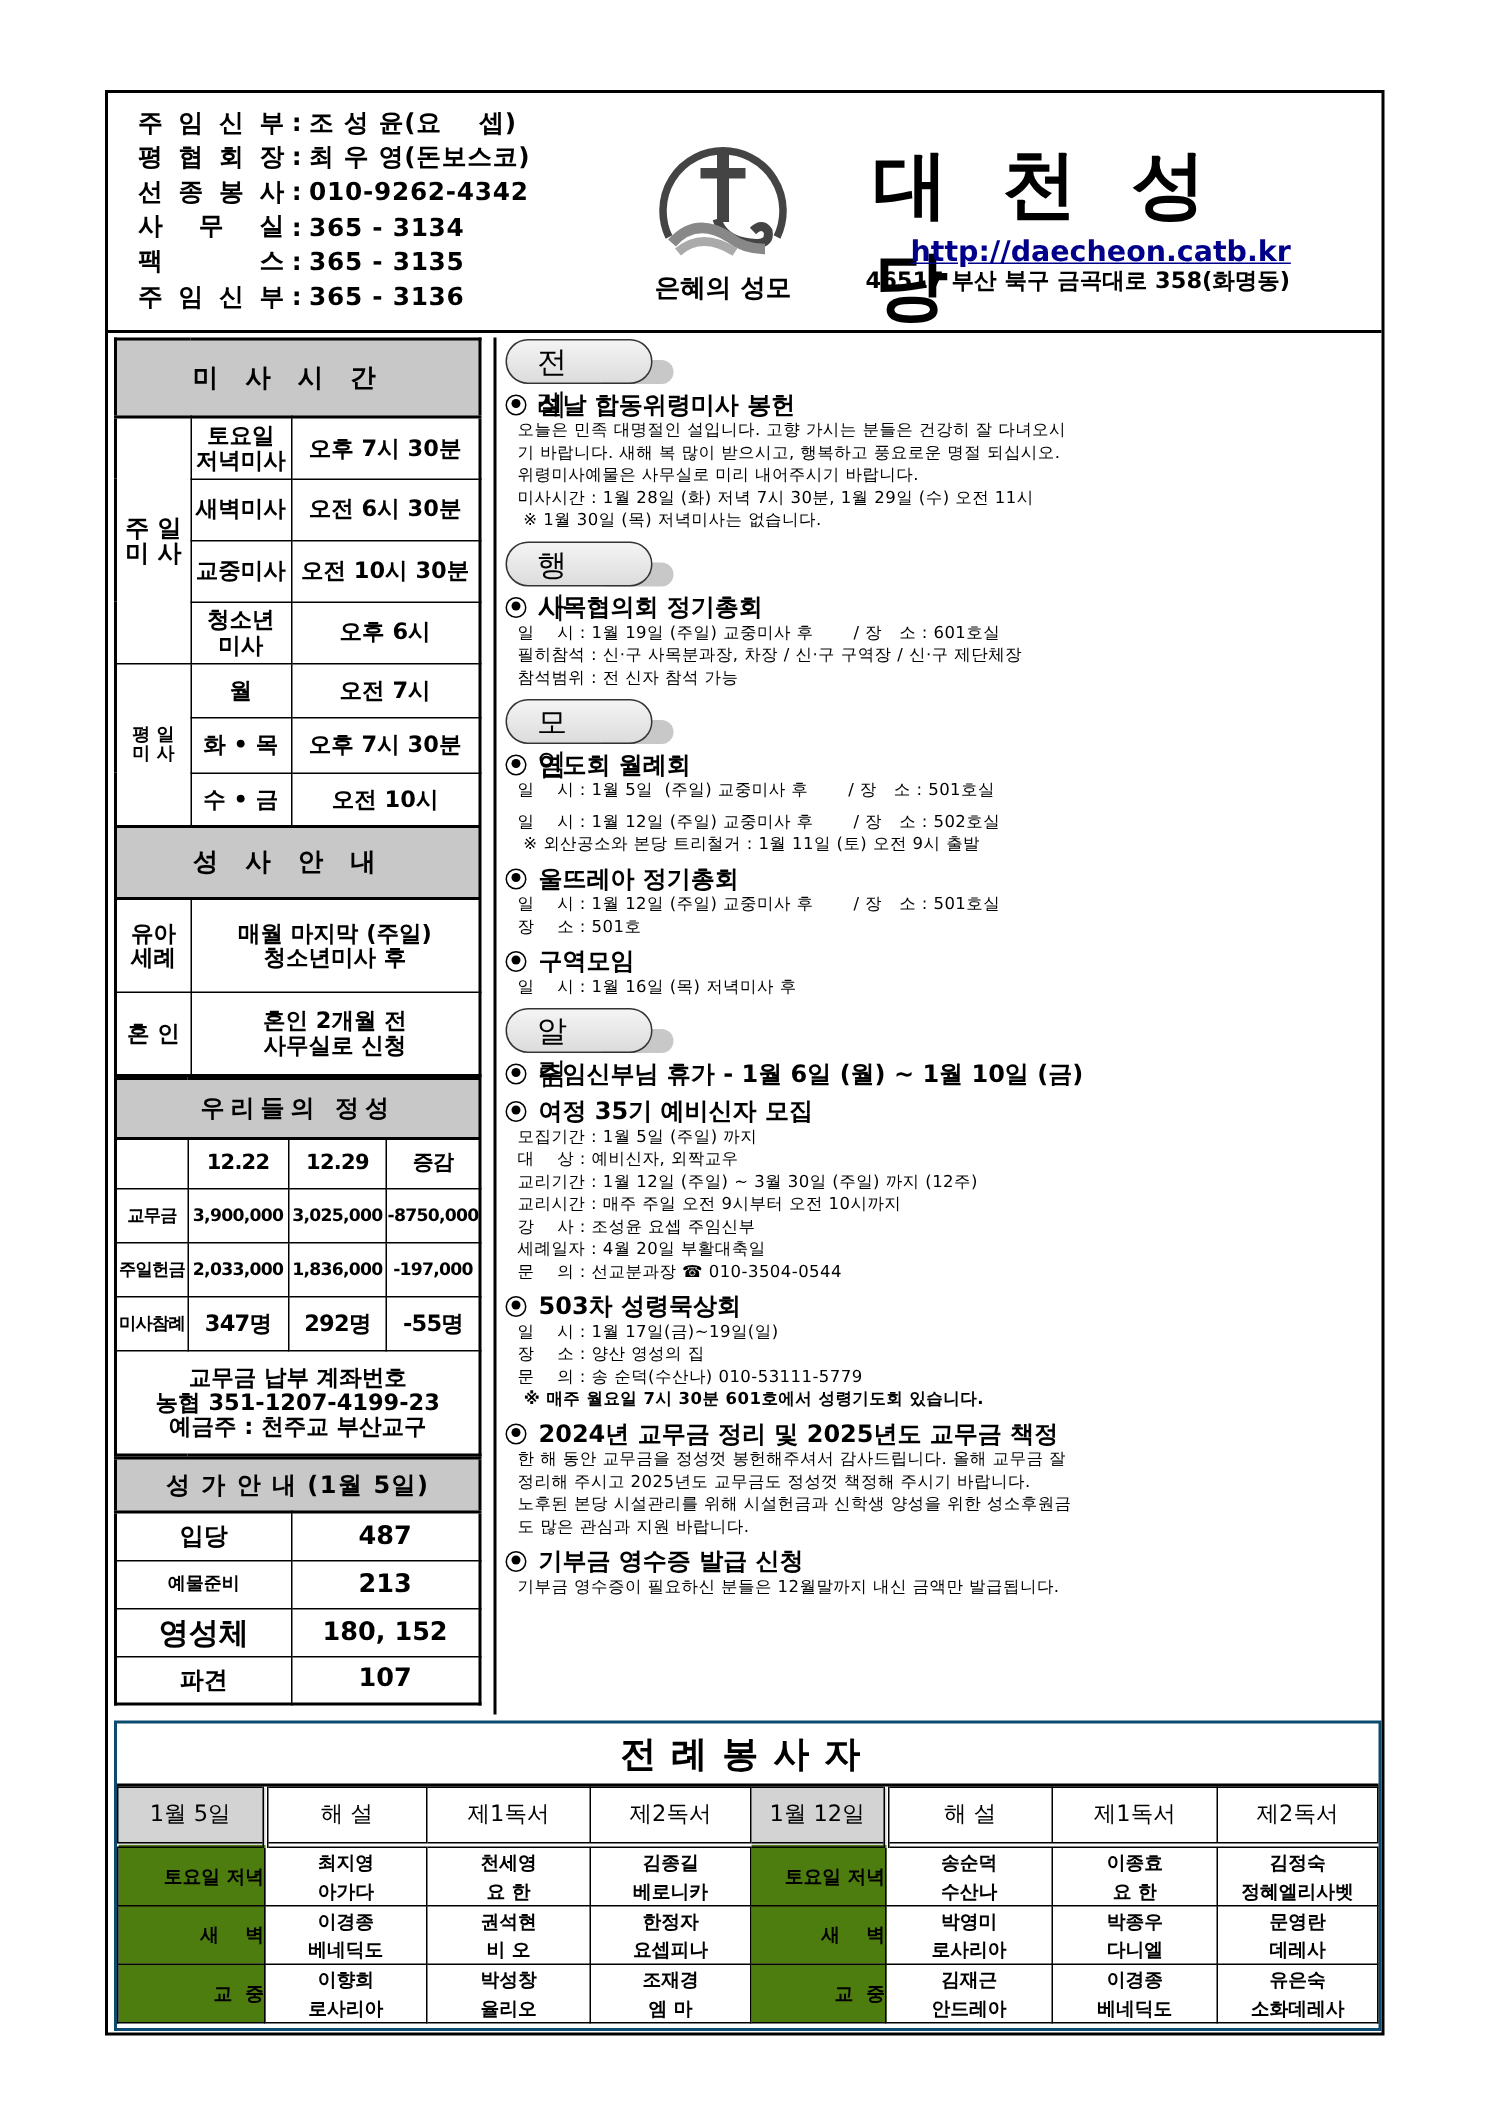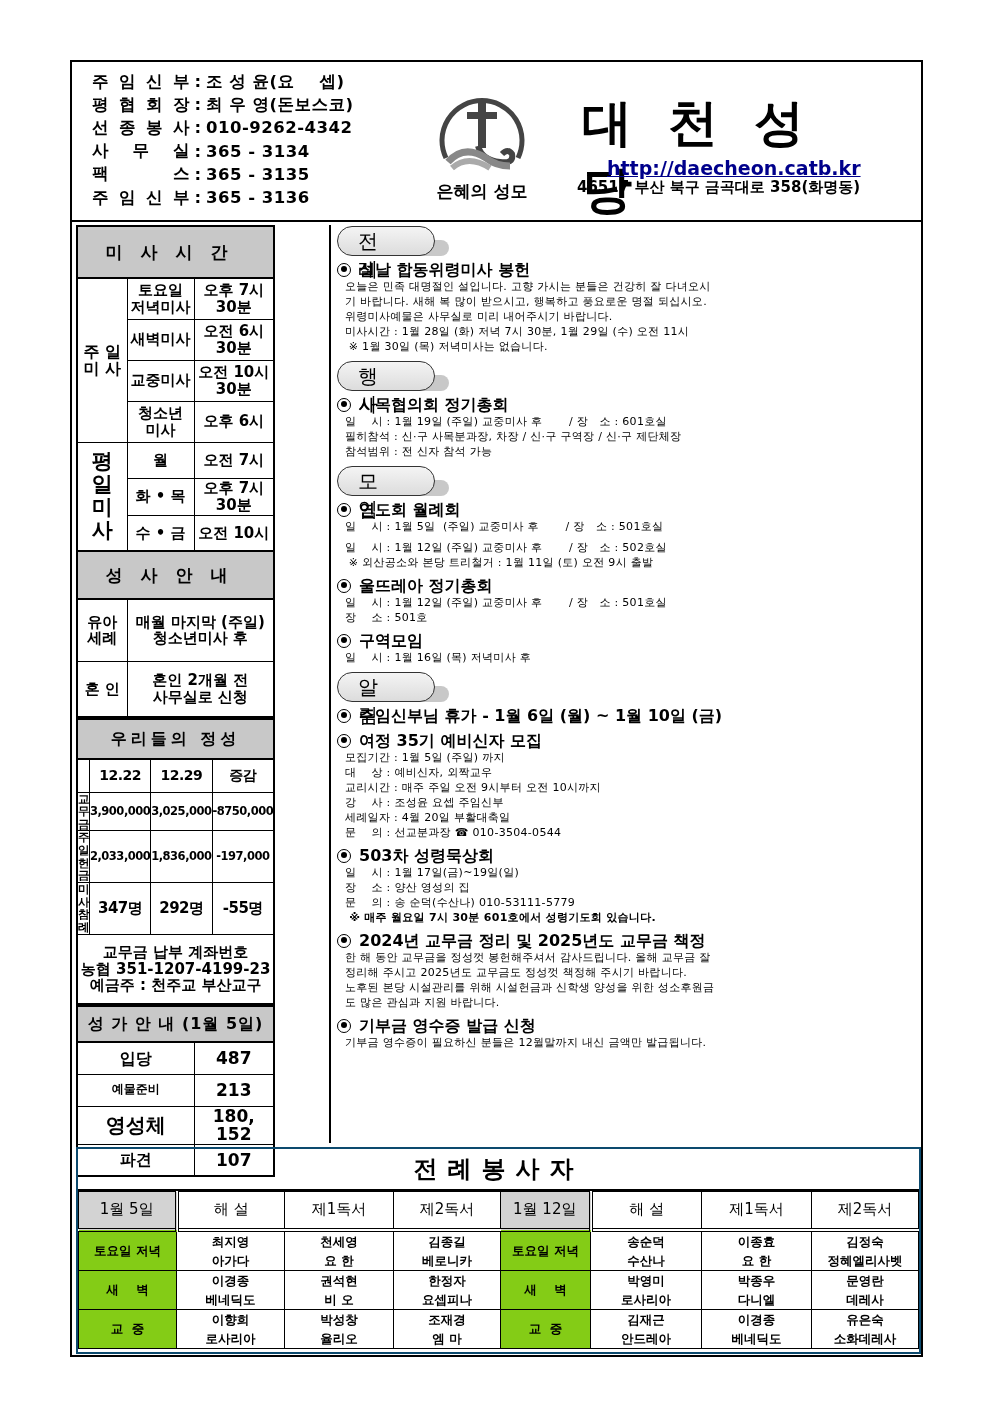--- a/index.html
+++ b/index.html
@@ -16,21 +16,21 @@
   .logo { position: absolute; left: 350px; top: 26px; width: 120px; height: 120px; text-align: center; }
   .logo svg { display: block; margin: 0 auto; }
   .logo-text { font-size: 17px; font-weight: bold; margin-top: 2px; }
   .title { position: absolute; left: 510px; top: 28px; width: 330px; font-size: 50px; font-weight: bold; letter-spacing: 36px; font-family: "DejaVu Sans", sans-serif; }
   .url { position: absolute; left: 535px; top: 95px; font-size: 19px; color: #00008b; text-decoration: underline; font-weight: bold; }
   .addr { position: absolute; left: 505px; top: 116px; font-size: 15px; font-weight: bold; }
 
   
   .leftcol { position: absolute; left: 4px; top: 163px; width: 245px; }
   table { border-collapse: collapse; }
-  .ltab { width: 199px; border: 2px solid #000; padding-left: 20px; }
+  .ltab { width: 245px; border: 2px solid #000; padding-left: 20px; }
   .ltab td { border: 1px solid #000; text-align: center; font-weight: bold; font-size: 15px; line-height: 1.1; }
   .ltab .head { background: #c8c8c8; font-size: 17px; letter-spacing: 18px; height: 52px; border-bottom: 2px solid #000; }
   .ltab .head2 { background: #c8c8c8; font-size: 16px; letter-spacing: 4px; height: 40px; border-bottom: 2px solid #000; border-top: 2px solid #000; }
   .fin td { font-size: 11.5px; letter-spacing: -0.5px; }
 
   
   .rightcol { position: absolute; left: 257px; top: 163px; width: 592px; height: 918px; border-left: 2px solid #000; padding-left: 6px; }
   .badge-wrap { position: relative; height: 34px; margin-top: 1px; }
   .badge { position: absolute; left: 0; top: 0; width: 98px; height: 30px; border: 1.5px solid #333; border-radius: 15px; background: linear-gradient(#f4f4f4,#dcdcdc); font-size: 20px; letter-spacing: 22px; padding-left: 20px; line-height: 28px; z-index: 2; }
   .badge-shadow { position: absolute; left: 60px; top: 14px; width: 52px; height: 16px; background: #c8c8c8; border-radius: 10px; z-index: 1; }
@@ -41,21 +41,21 @@
   .body-line.bold { font-weight: bold; }
   .gap { height: 6px; }
 
   
   .bottom { position: absolute; left: 4px; top: 1085px; width: 845px; height: 207px; border: 2px solid #0c4a6e; }
   .btitle { height: 42px; border-bottom: 2px solid #000; text-align: center; font-size: 24px; font-weight: bold; letter-spacing: 10px; line-height: 40px; }
   .btab { width: 841px; }
   .btab td { border: 1px solid #000; text-align: center; font-size: 12.5px; font-weight: bold; line-height: 19px; }
   .btab .date { background: #d3d3d3; font-size: 15px; font-weight: normal; height: 38px; border-right: 4px double #000; }
   .btab .colh { font-size: 15px; font-weight: normal; }
-  .btab .rowh { background: #84cc16; font-size: 12.5px; }
+  .btab .rowh { background: #4d7c0f; font-size: 12.5px; text-align: right; }
   .btab tr.first td { border-top: 4px double #000; }
 </style>
 </head>
 <body>
 
 <div class="page">
 
   <div class="header">
     <div class="info">
       <div class="info-row">
@@ -154,21 +154,21 @@
       <tr style="height:41px">
             <td>교중미사</td>
             <td>오전 10시 30분</td>
           </tr>
       <tr style="height:41px">
             <td style="white-space:pre-line">청소년
 미사</td>
             <td>오후 6시</td>
           </tr>
       <tr style="height:36px">
-        <td rowspan="3" style="font-size:21px;white-space:pre-line">평 일
+        <td rowspan="3" style="font-size:12px;white-space:pre-line">평 일
 미 사</td>
         <td>월</td>
         <td>오전 7시</td>
       </tr>
       <tr style="height:37px">
             <td>화 • 목</td>
             <td>오후 7시 30분</td>
           </tr>
       <tr style="height:36px">
             <td>수 • 금</td>
@@ -319,20 +319,21 @@
         <span class="bullet"></span>
         <span>주임신부님 휴가 - 1월 6일 (월) ~ 1월 10일 (금)</span>
       </div>
     <div class="gap"></div>
     <div class="item-title">
         <span class="bullet"></span>
         <span>여정 35기 예비신자 모집</span>
       </div>
     <div class="body-line">모집기간 : 1월 5일 (주일) 까지</div>
     <div class="body-line">대    상 : 예비신자, 외짝교우</div>
+    <div class="body-line">교리기간 : 1월 12일 (주일) ~ 3월 30일 (주일) 까지 (12주)</div>
     <div class="body-line">교리시간 : 매주 주일 오전 9시부터 오전 10시까지</div>
     <div class="body-line">강    사 : 조성윤 요셉 주임신부</div>
     <div class="body-line">세례일자 : 4월 20일 부활대축일</div>
     <div class="body-line">문    의 : 선교분과장 ☎ 010-3504-0544</div>
     <div class="gap"></div>
     <div class="item-title">
         <span class="bullet"></span>
         <span>503차 성령묵상회</span>
       </div>
     <div class="body-line">일    시 : 1월 17일(금)~19일(일)</div>

